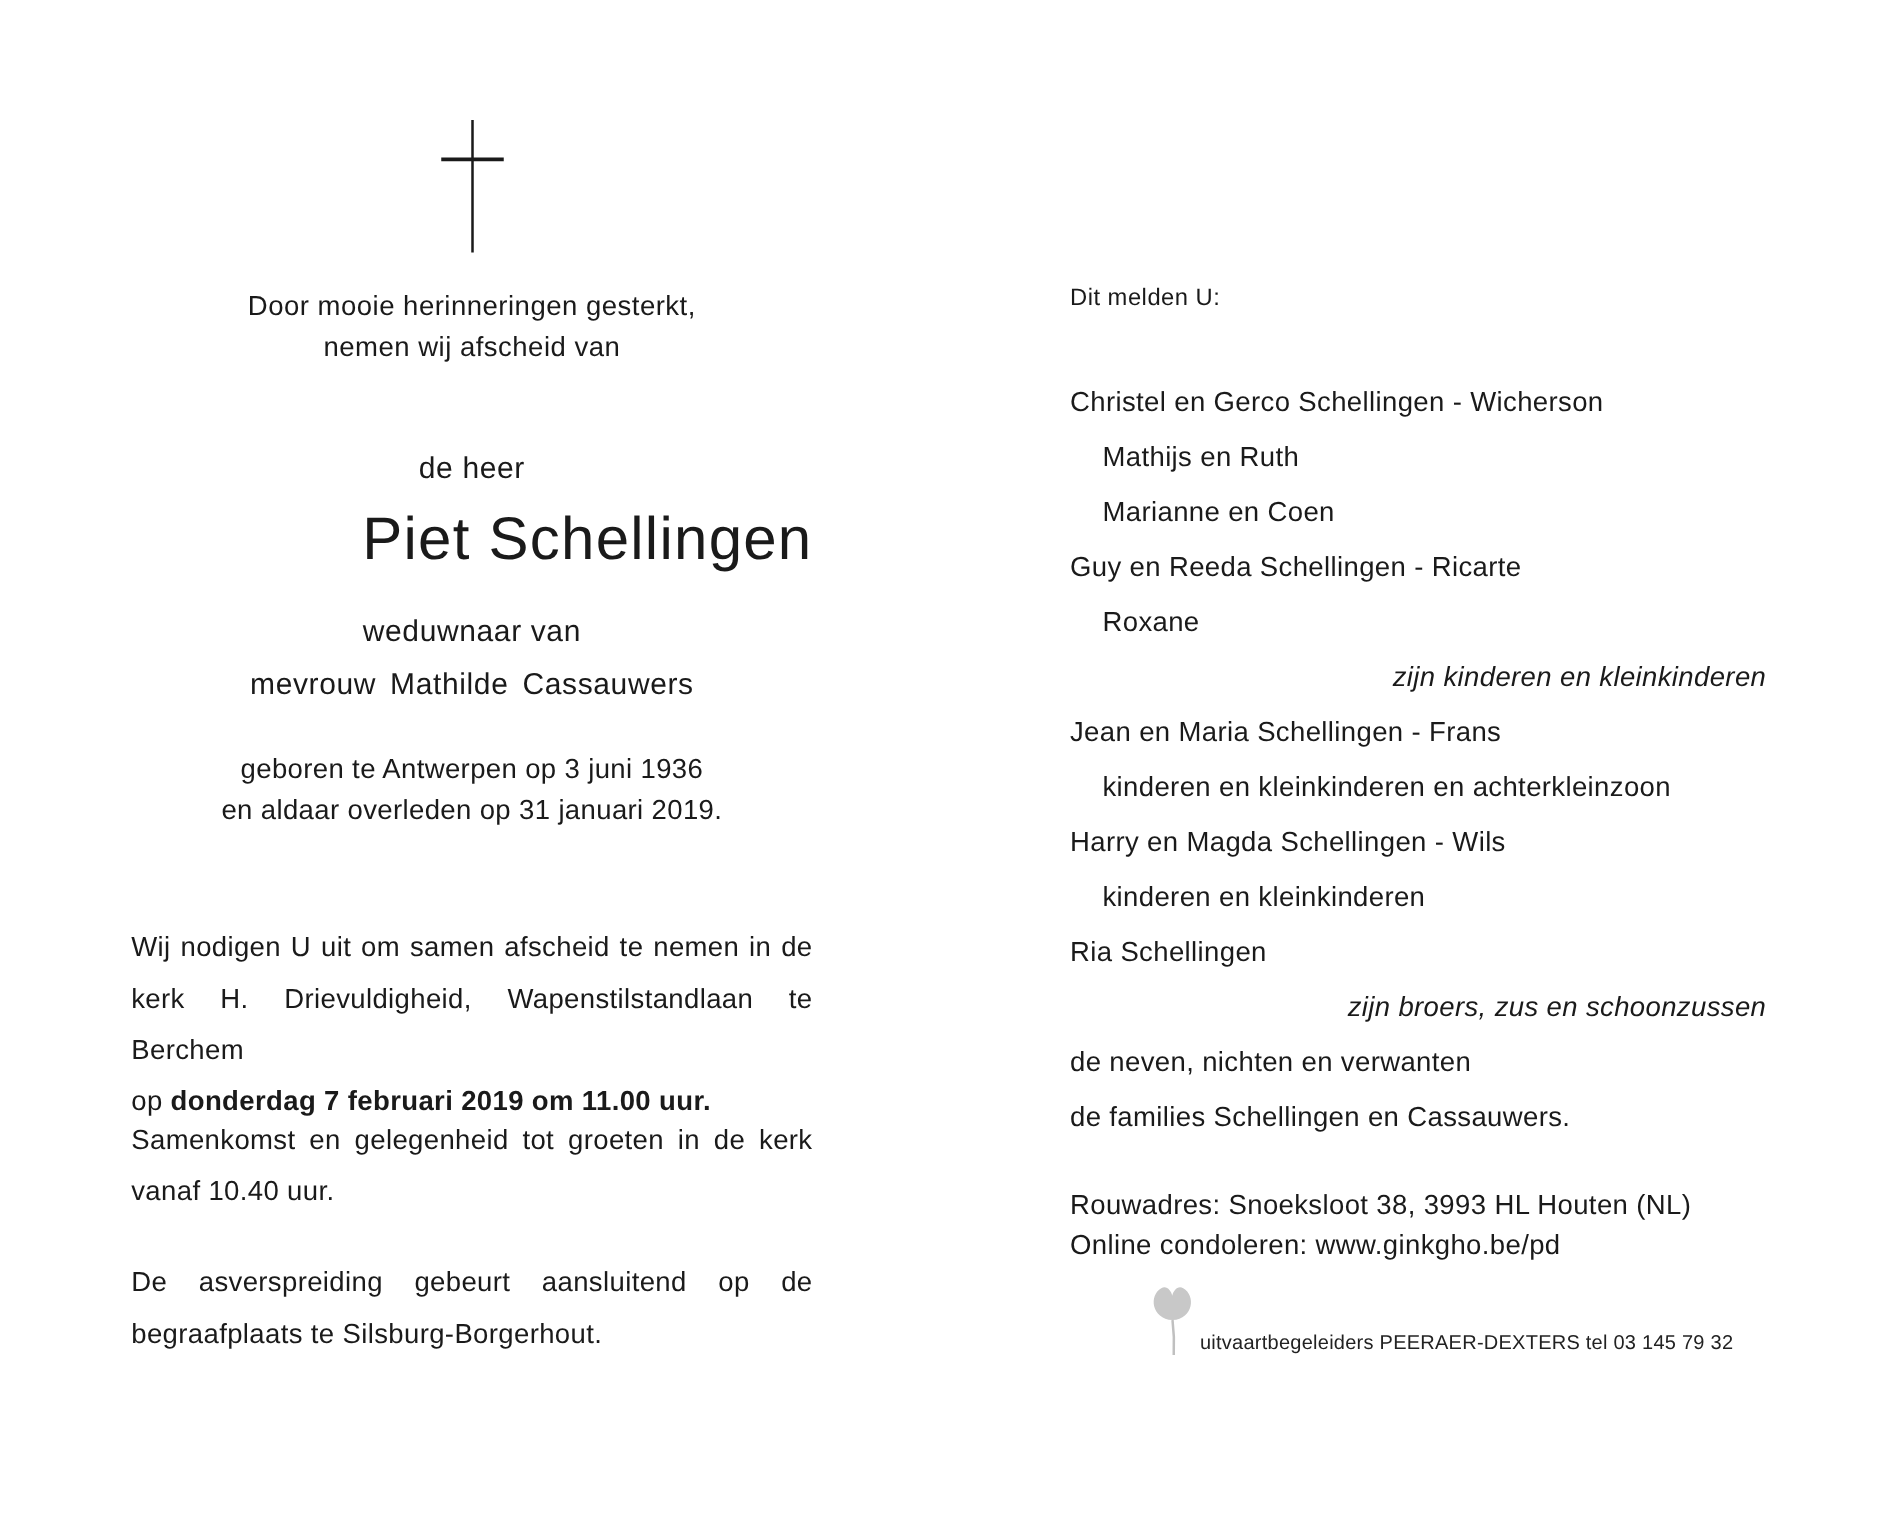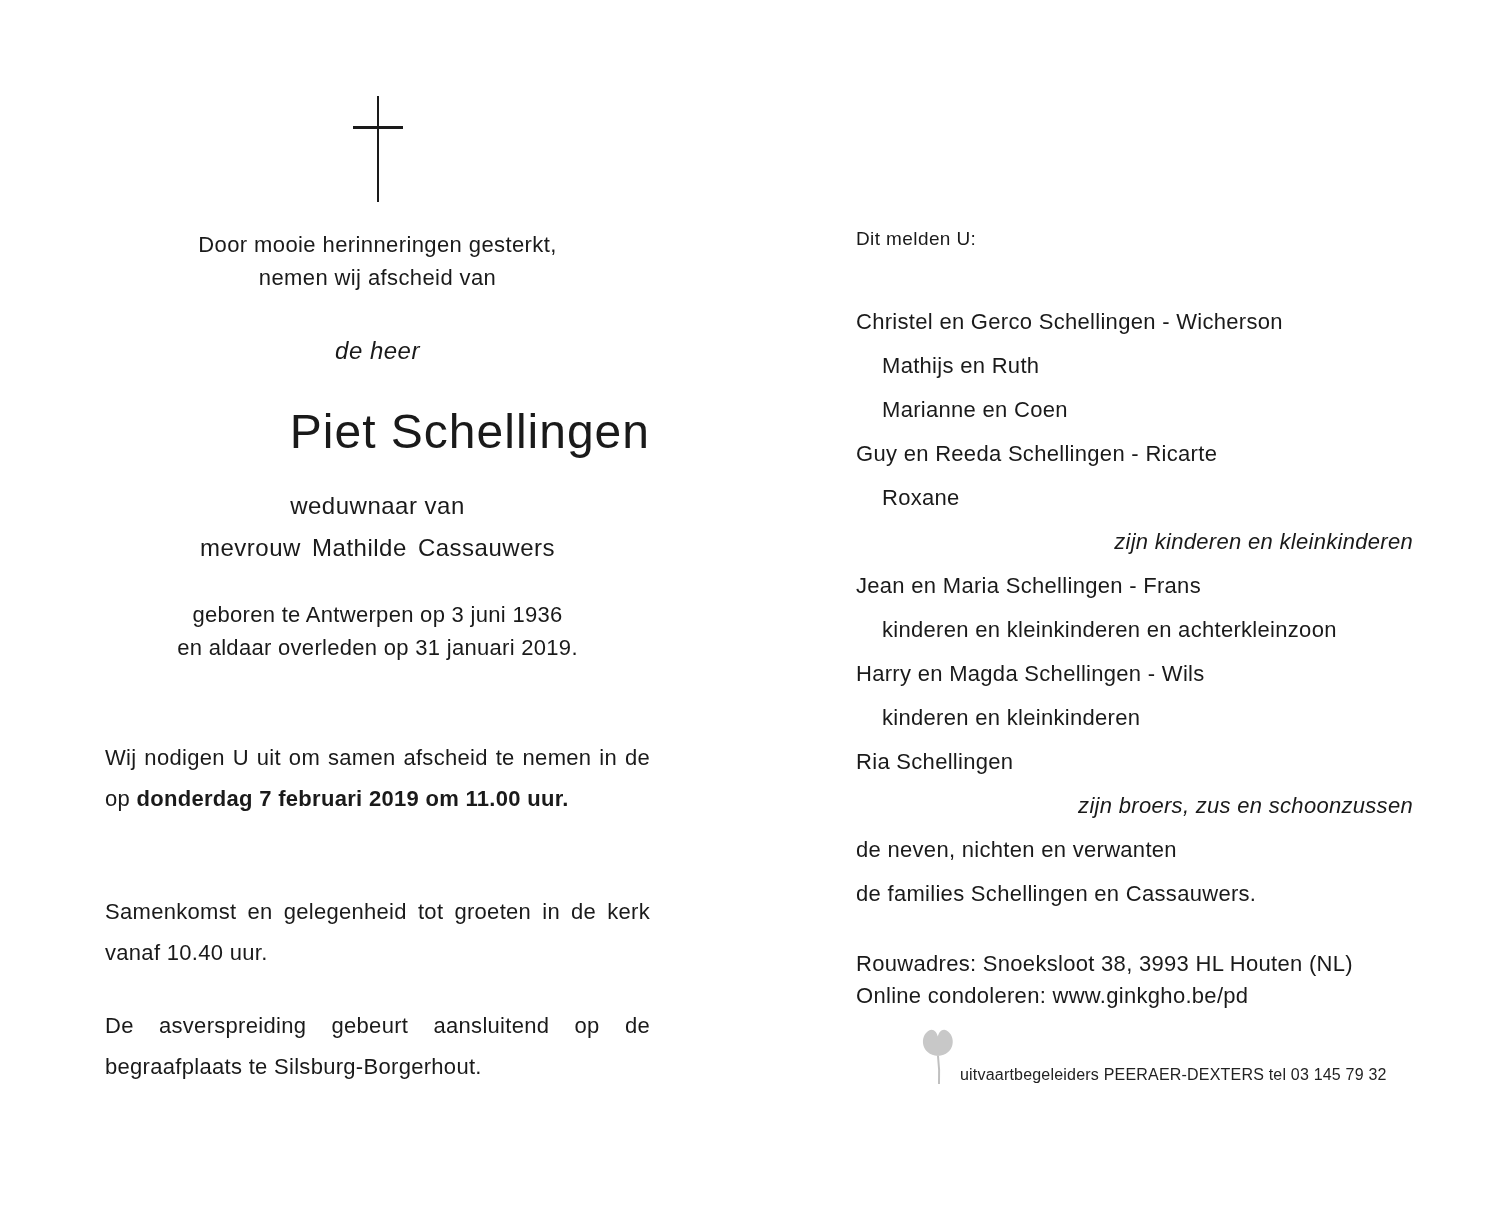--- a/index.html
+++ b/index.html
@@ -56,26 +56,25 @@
     top: 228px;
     width: 100%;
     text-align: center;
     font-size: 22px;
     line-height: 33px;
     letter-spacing: 0.4px;
   }
   .salutation {
     position: absolute;
     left: 0;
-    top: 337px;
+    top: 361px;
     width: 100%;
     text-align: center;
     font-size: 24px;
     letter-spacing: 0.5px;
-    font-style: italic;
   }
   .deceased-name {
     position: absolute;
     left: 0;
     top: 404px;
     width: 100%;
     text-align: right;
     font-size: 48px;
     font-weight: 400;
     letter-spacing: 1px;
@@ -213,20 +212,21 @@
 
     <div class="spouse">mevrouw Mathilde Cassauwers</div>
 
     <div class="dates">
       <div>geboren te Antwerpen op 3 juni 1936</div>
       <div>en aldaar overleden op 31 januari 2019.</div>
     </div>
 
     <div class="para para-invite">
       <div class="jl">Wij nodigen U uit om samen afscheid te nemen in de</div>
+      <div class="jl">kerk H. Drievuldigheid, Wapenstilstandlaan te Berchem</div>
       <div><span>op </span><span class="bold">donderdag 7 februari 2019 om 11.00 uur.</span></div>
     </div>
 
     <div class="para para-gather">
       <div class="jl">Samenkomst en gelegenheid tot groeten in de kerk</div>
       <div>vanaf 10.40 uur.</div>
     </div>
 
     <div class="para para-ashes">
       <div class="jl">De asverspreiding gebeurt aansluitend op de</div>

